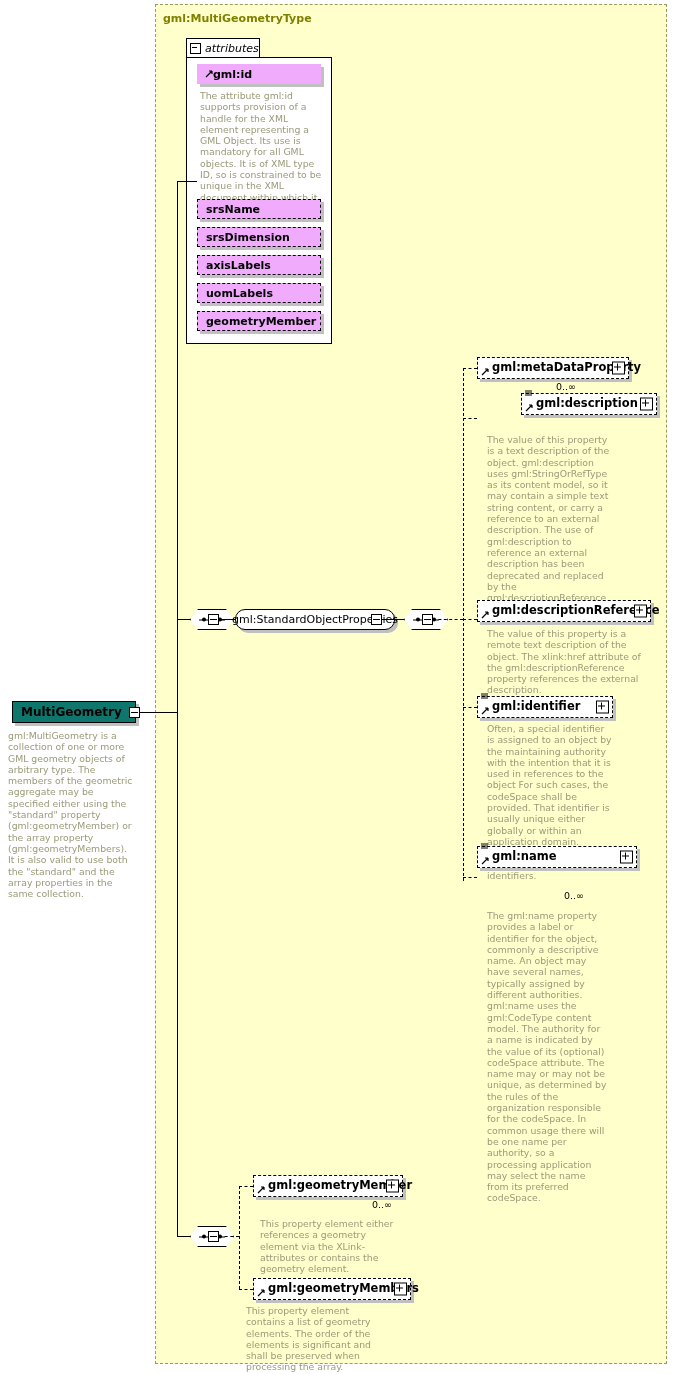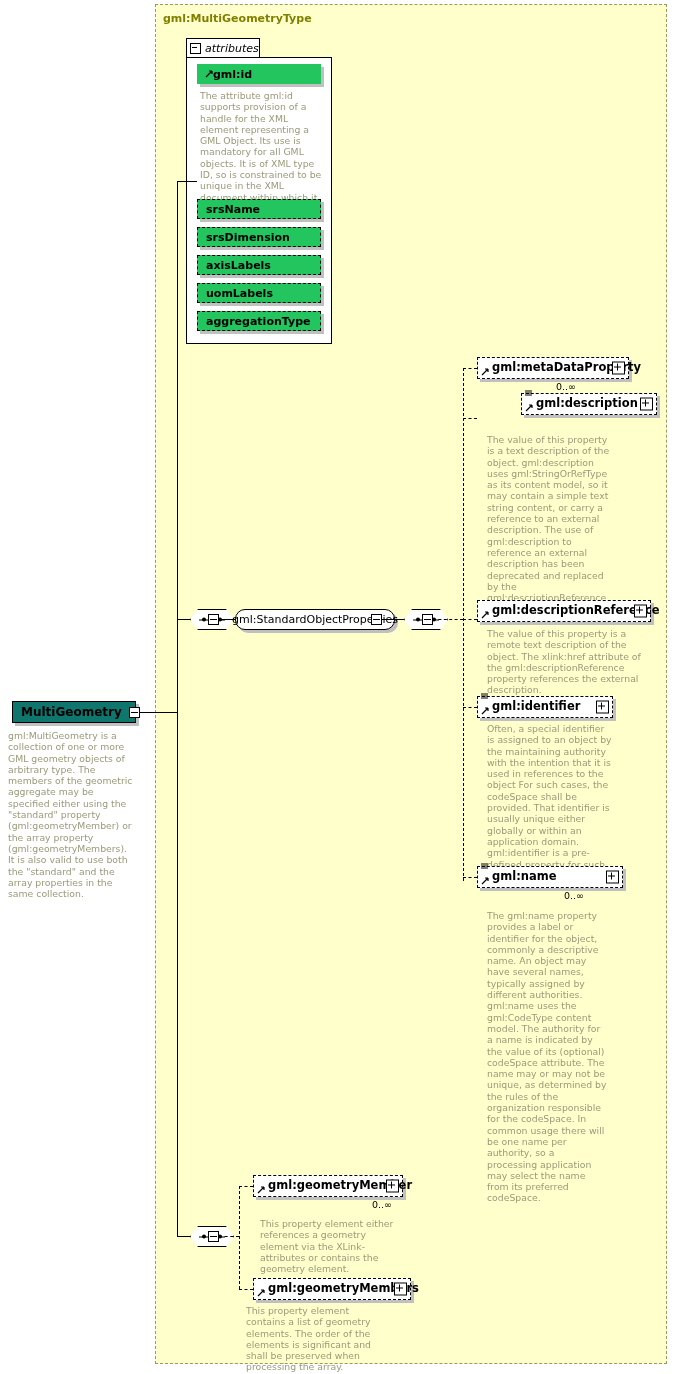--- a/index.html
+++ b/index.html
@@ -93,21 +93,21 @@
     box-sizing: border-box;
   }
 
   
   .attr-box {
     position: absolute;
     left: 197px;
     width: 124px;
     height: 20px;
     box-sizing: border-box;
-    background: #22c55e;
+    background: #f0abfc;
     box-shadow: 3px 3px 0 0 #C0C0C0;
     display: flex;
     align-items: center;
     padding-left: 8px;
   }
   .attr-box .box-label { font-size: 11px; }
 
   .attr-note {
     position: absolute;
     left: 200px;
@@ -309,21 +309,21 @@
 <div class="attr-box dashed-box" style="top:227px;">
   <span class="box-label">srsDimension</span>
 </div>
 <div class="attr-box dashed-box" style="top:255px;">
   <span class="box-label">axisLabels</span>
 </div>
 <div class="attr-box dashed-box" style="top:283px;">
   <span class="box-label">uomLabels</span>
 </div>
 <div class="attr-box dashed-box" style="top:311px;">
-  <span class="box-label">aggregationType</span>
+  <span class="box-label">geometryMember</span>
 </div>
 
 <div id="root-elem">
   <span class="box-label">MultiGeometry</span>
 </div>
 <div class="ctl-minus" style="left:129px; top:707px;"></div>
 <div id="root-note">gml:MultiGeometry is a collection of one or more GML geometry objects of arbitrary type.
 The members of the geometric aggregate may be specified either using the "standard" property (gml:geometryMember) or the array property (gml:geometryMembers). It is also valid to use both the "standard" and the array properties in the same collection.</div>
 
 <div class="hline" style="left:140px; top:712px; width:37px;"></div>
@@ -402,21 +402,21 @@
     <path d="M0 1 H7 M0 3 H7 M0 5 H7" stroke="#000" stroke-width="1" fill="none"></path>
   </svg>
   <svg class="corner-arrow" width="8" height="8" viewBox="0 0 8 8">
     <path d="M1 7 L7 1 M7 1 L4 1 M7 1 L7 4" stroke="#000" stroke-width="1.2" fill="none"></path>
   </svg>
   <span class="box-label">gml:identifier</span>
   <span class="plus"></span>
 </div>
 <div class="elem-note" style="left:487px; top:723px; width:126px;">Often, a special identifier is assigned to an object by the maintaining authority with the intention that it is used in references to the object For such cases, the codeSpace shall be provided. That identifier is usually unique either globally or within an application domain. gml:identifier is a pre-defined property for such identifiers.</div>
 
-<div class="elem" style="left:477px; top:866px; width:146px;align-items:center;">
+<div class="elem" style="left:477px; top:846px; width:160px;align-items:center;">
   <svg class="anno-icon" style="left:3px; top:-4px;" viewBox="0 0 7 9">
     <path d="M0 1 H7 M0 3 H7 M0 5 H7" stroke="#000" stroke-width="1" fill="none"></path>
   </svg>
   <svg class="corner-arrow" width="8" height="8" viewBox="0 0 8 8">
     <path d="M1 7 L7 1 M7 1 L4 1 M7 1 L7 4" stroke="#000" stroke-width="1.2" fill="none"></path>
   </svg>
   <span class="box-label">gml:name</span>
   <span class="plus"></span>
 </div>
 <div class="occurs" style="left:564px; top:890px;">0..∞</div>

